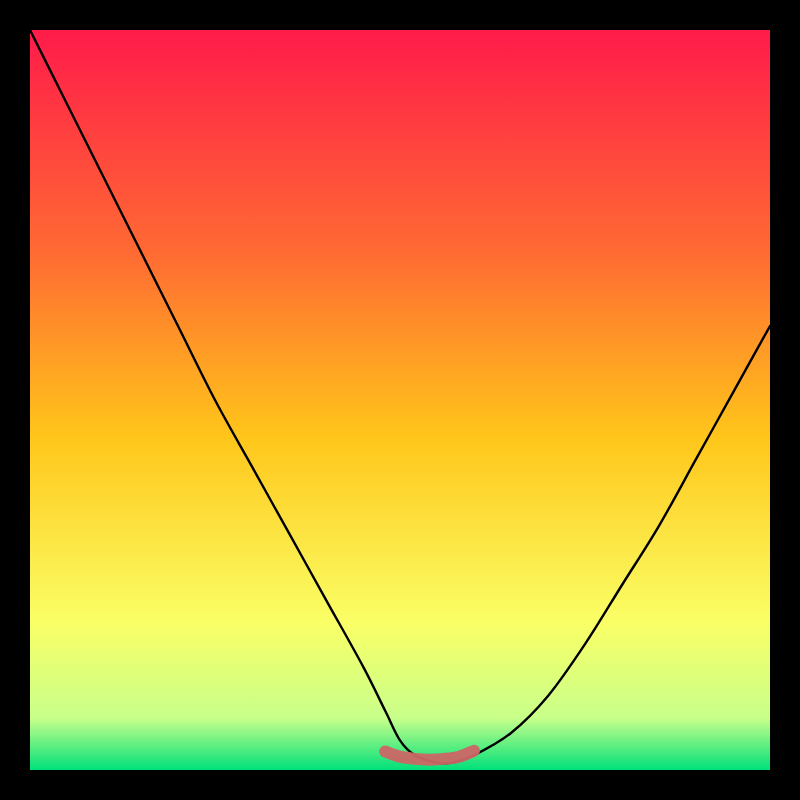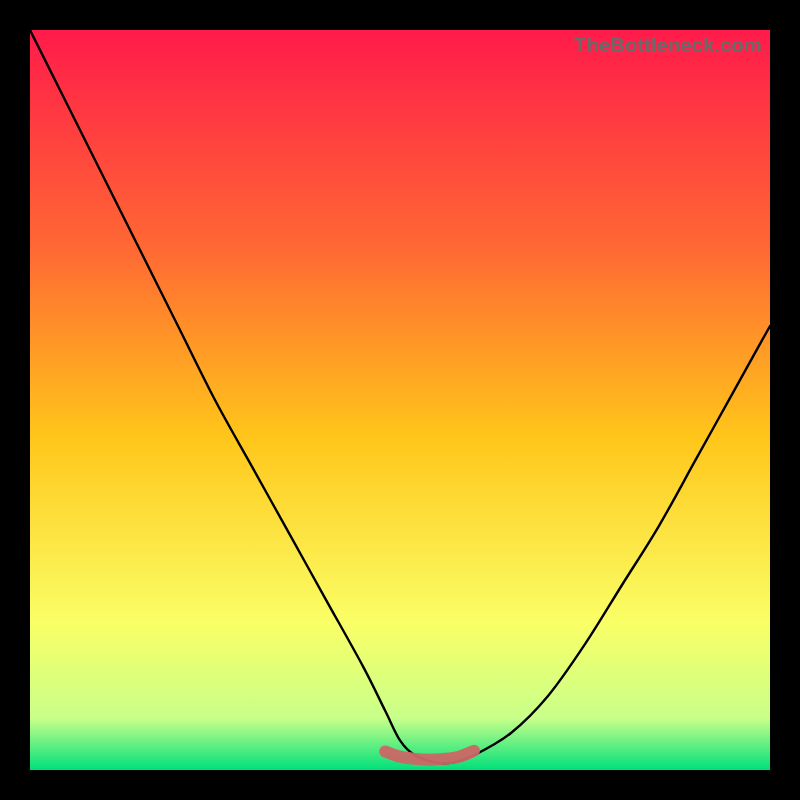--- a/index.html
+++ b/index.html
@@ -53,14 +53,13 @@
       </linearGradient>
     </defs>
 
     <rect x="0" y="0" width="740" height="740" fill="url(#bg-grad)"></rect>
 
     <path id="curve-path" d="M 0.00 0.00 C 6.17 12.33, 24.67 49.33, 37.00 74.00 C 49.33 98.67, 61.67 123.33, 74.00 148.00 C 86.33 172.67, 98.67 197.33, 111.00 222.00 C 123.33 246.67, 135.67 271.33, 148.00 296.00 C 160.33 320.67, 172.67 346.57, 185.00 370.00 C 197.33 393.43, 209.67 414.40, 222.00 436.60 C 234.33 458.80, 246.67 481.00, 259.00 503.20 C 271.33 525.40, 283.67 547.60, 296.00 569.80 C 308.33 592.00, 323.13 617.90, 333.00 636.40 C 342.87 654.90, 349.03 668.47, 355.20 680.80 C 361.37 693.13, 365.07 703.00, 370.00 710.40 C 374.93 717.80, 378.63 721.50, 384.80 725.20 C 390.97 728.90, 400.83 731.37, 407.00 732.60 C 413.17 733.83, 415.63 733.83, 421.80 732.60 C 427.97 731.37, 434.13 730.13, 444.00 725.20 C 453.87 720.27, 468.67 712.87, 481.00 703.00 C 493.33 693.13, 505.67 680.80, 518.00 666.00 C 530.33 651.20, 542.67 632.70, 555.00 614.20 C 567.33 595.70, 579.67 574.73, 592.00 555.00 C 604.33 535.27, 616.67 516.77, 629.00 495.80 C 641.33 474.83, 653.67 451.40, 666.00 429.20 C 678.33 407.00, 690.67 384.80, 703.00 362.60 C 715.33 340.40, 733.83 307.10, 740.00 296.00" fill="none" stroke-width="2.4" stroke-linecap="round" stroke-linejoin="round" stroke="#000000"></path>
 
     <path id="accent-path" d="M 355.20 721.50 C 357.67 722.36, 365.07 725.45, 370.00 726.68 C 374.93 727.91, 379.87 728.41, 384.80 728.90 C 389.73 729.39, 394.67 729.64, 399.60 729.64 C 404.53 729.64, 409.47 729.39, 414.40 728.90 C 419.33 728.41, 424.27 728.04, 429.20 726.68 C 434.13 725.32, 441.53 721.75, 444.00 720.76" fill="none" stroke-width="12" stroke-linecap="round" stroke-linejoin="round" opacity="0.95" stroke="#cc6666"></path>
   </svg>
 
-  <div class="watermark">TheBottleneck.com</div>
 </div>
 
 </body></html>

